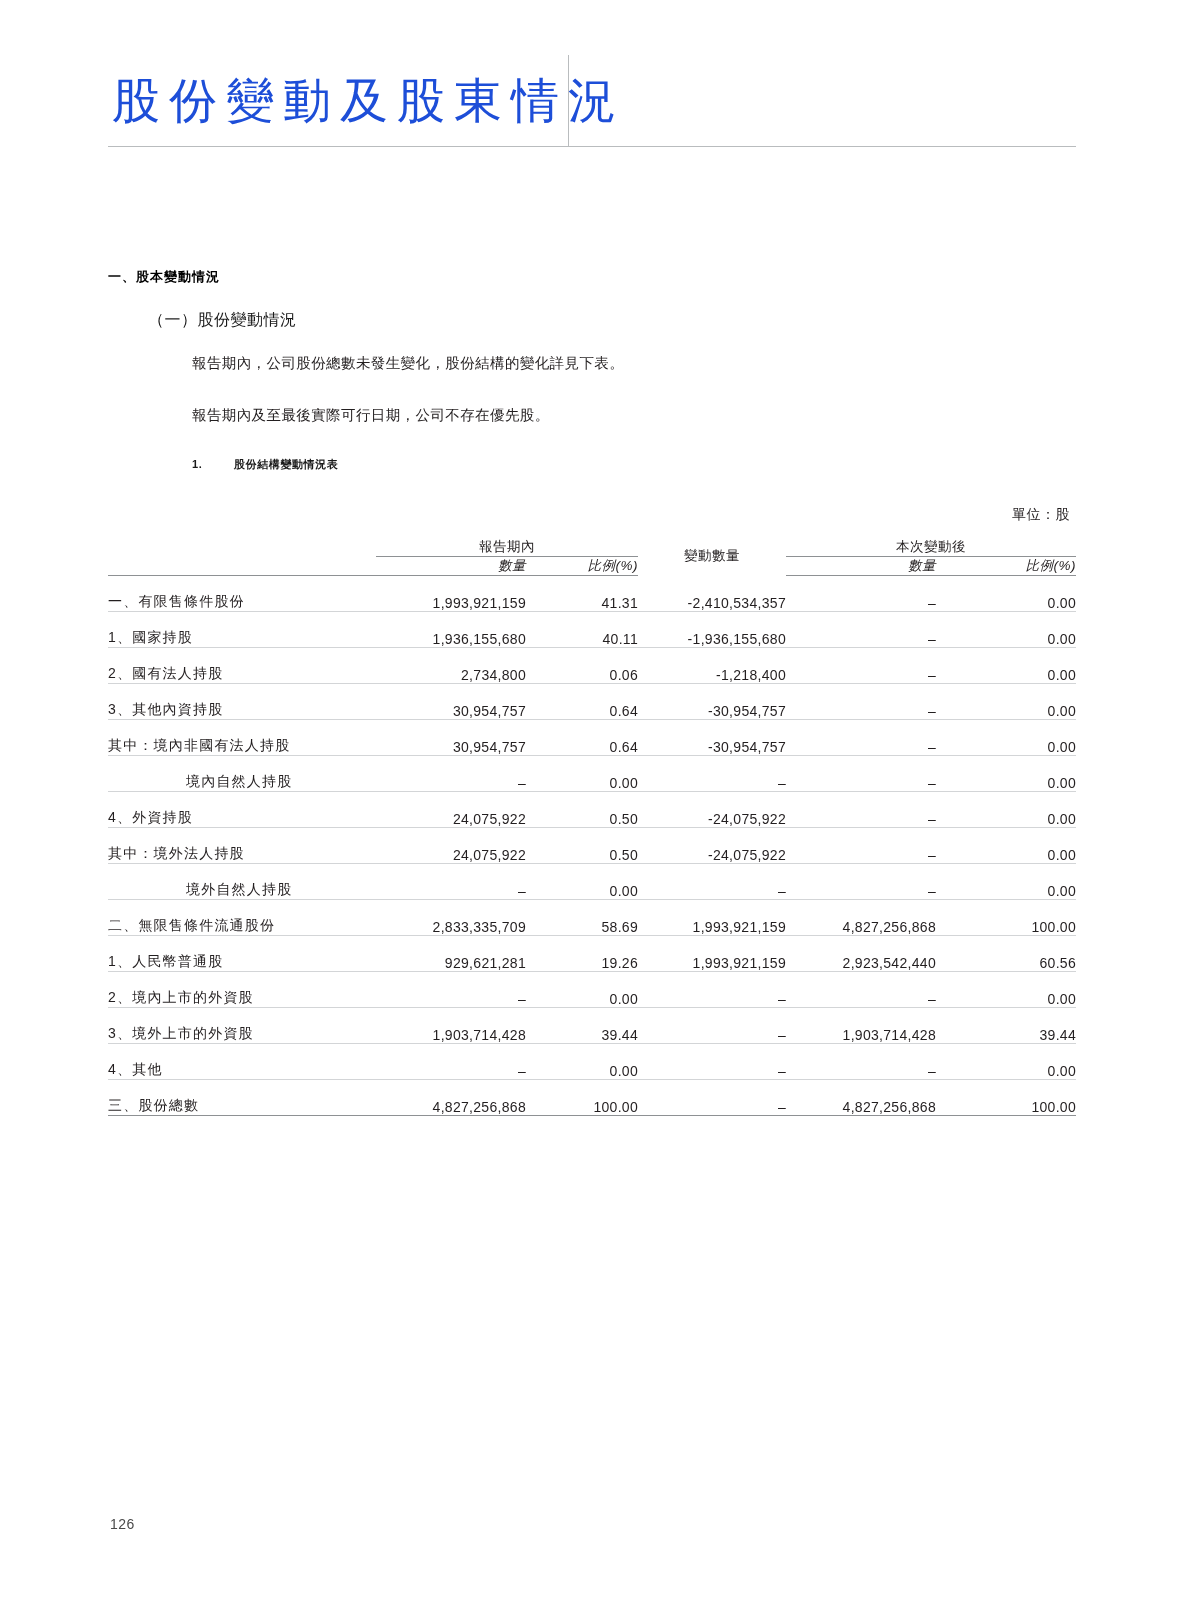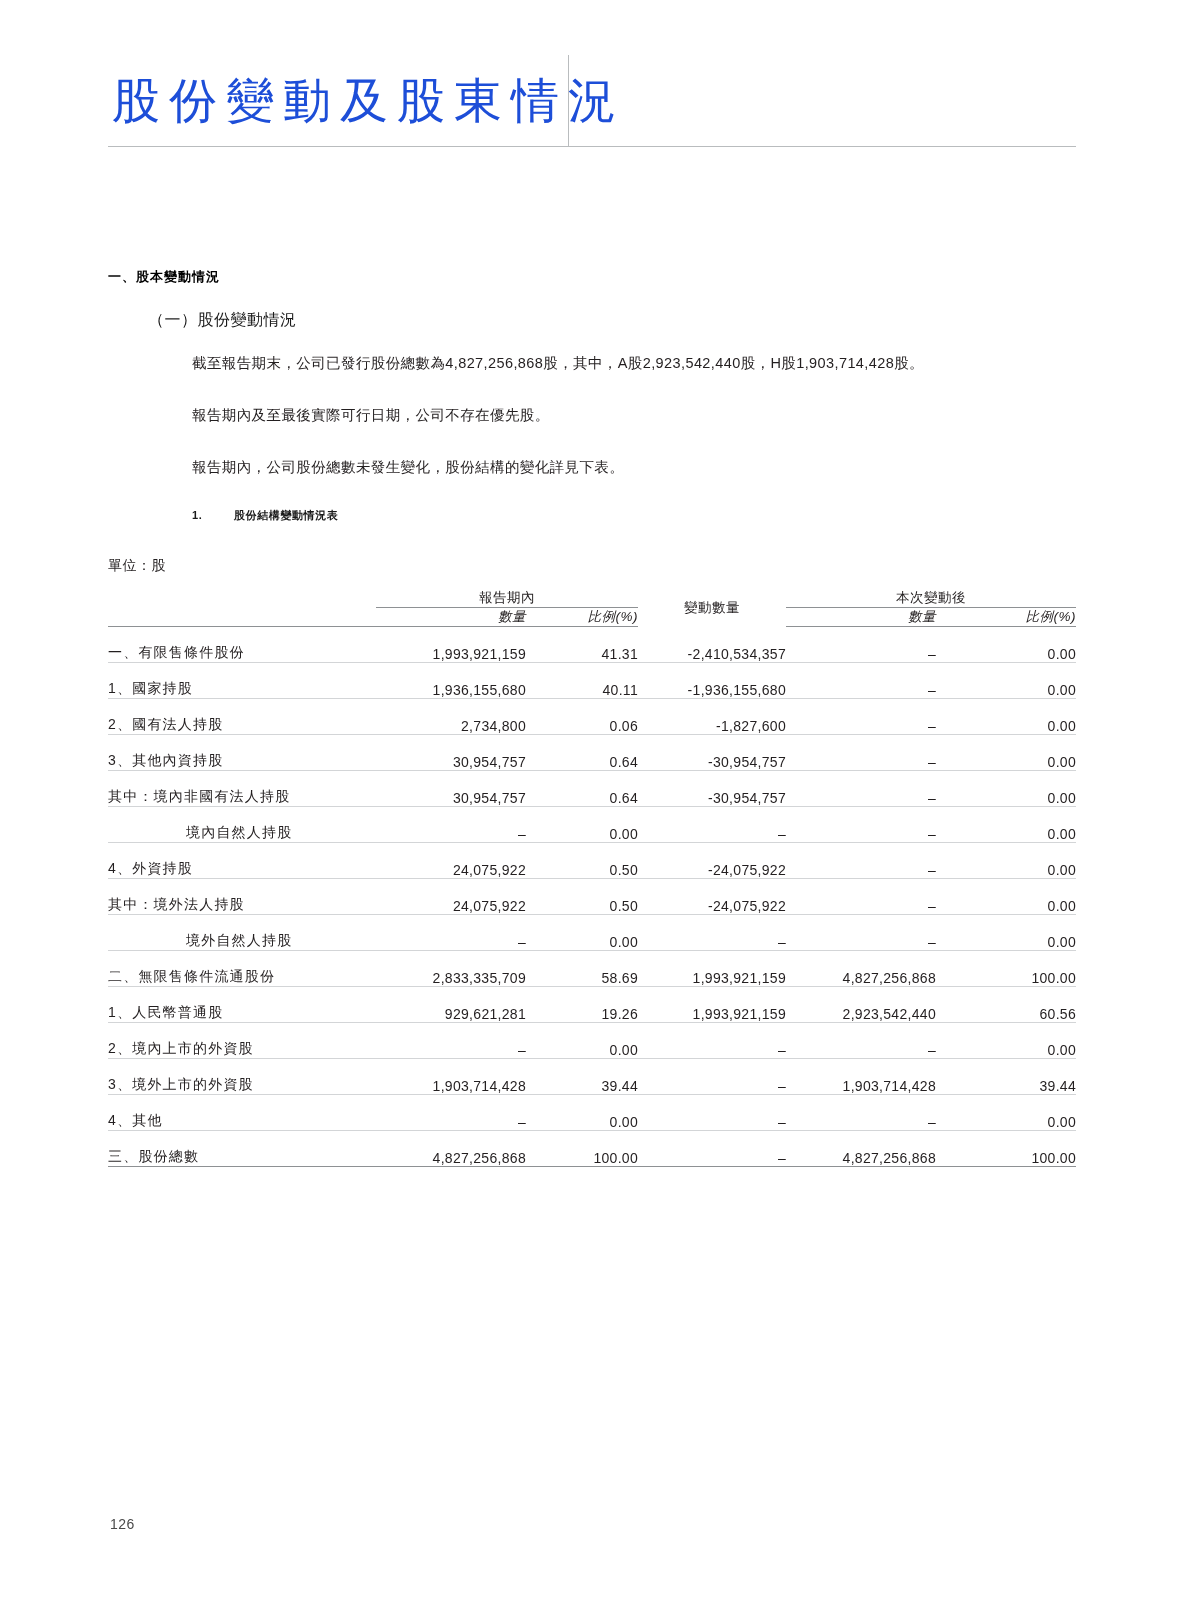--- a/index.html
+++ b/index.html
@@ -85,21 +85,21 @@
     color: #1a1a1a;
     letter-spacing: 0.6px;
     margin: 0 0 18px 84px;
   }
   .h3 .num {
     display: inline-block;
     width: 42px;
   }
 
   .unit-line {
-    text-align: left;
+    text-align: right;
     font-size: 14px;
     color: #231f20;
     letter-spacing: 0.5px;
     margin: 34px 0 14px 0;
     padding-right: 6px;
   }
 
   
   table.share-table {
     border-collapse: collapse;
@@ -184,23 +184,22 @@
   <div class="title">股份變動及股東情況</div>
   <div class="header-vrule"></div>
   <div class="header-hrule"></div>
 </div>
 
 <div class="content">
 
   <div class="h1">一、股本變動情況</div>
   <div class="h2">（一）股份變動情況</div>
 
-  <p class="para">截至報告期末，公司已發行股份總數為4,827,256,868股，其中，A股2,923,542,440股，H股1,903,714,428股。</p>
+  <p class="para">報告期內，公司股份總數未發生變化，股份結構的變化詳見下表。</p>
   <p class="para">報告期內及至最後實際可行日期，公司不存在優先股。</p>
-  <p class="para">報告期內，公司股份總數未發生變化，股份結構的變化詳見下表。</p>
 
   <div class="h3">
     <span class="num">1.</span><span>股份結構變動情況表</span>
   </div>
 
   <div class="unit-line">單位：股</div>
 
   <table class="share-table">
     <colgroup>
       <col class="col-label">
@@ -239,21 +238,21 @@
           <td class="num">1,936,155,680</td>
           <td class="num">40.11</td>
           <td class="num">-1,936,155,680</td>
           <td class="num">–</td>
           <td class="num">0.00</td>
         </tr>
         <tr>
           <td class="label">2、國有法人持股</td>
           <td class="num">2,734,800</td>
           <td class="num">0.06</td>
-          <td class="num">-1,827,600</td>
+          <td class="num">-1,218,400</td>
           <td class="num">–</td>
           <td class="num">0.00</td>
         </tr>
         <tr>
           <td class="label">3、其他內資持股</td>
           <td class="num">30,954,757</td>
           <td class="num">0.64</td>
           <td class="num">-30,954,757</td>
           <td class="num">–</td>
           <td class="num">0.00</td>

